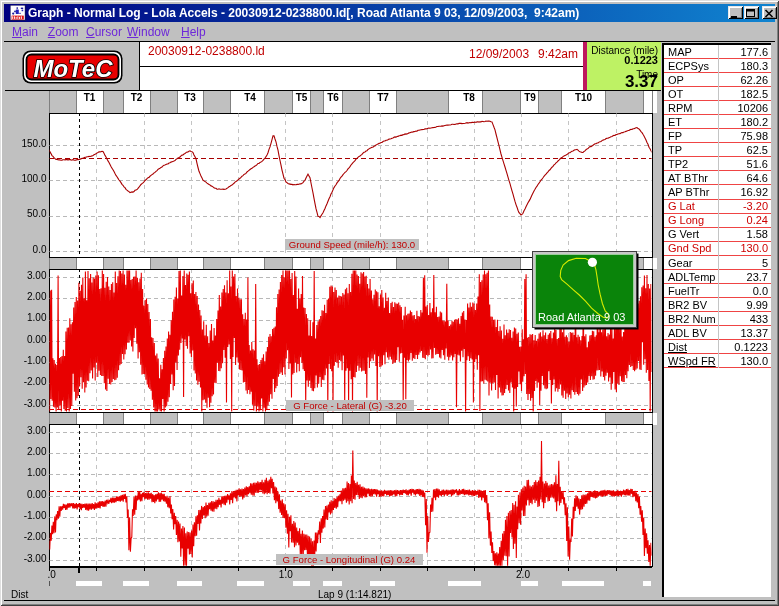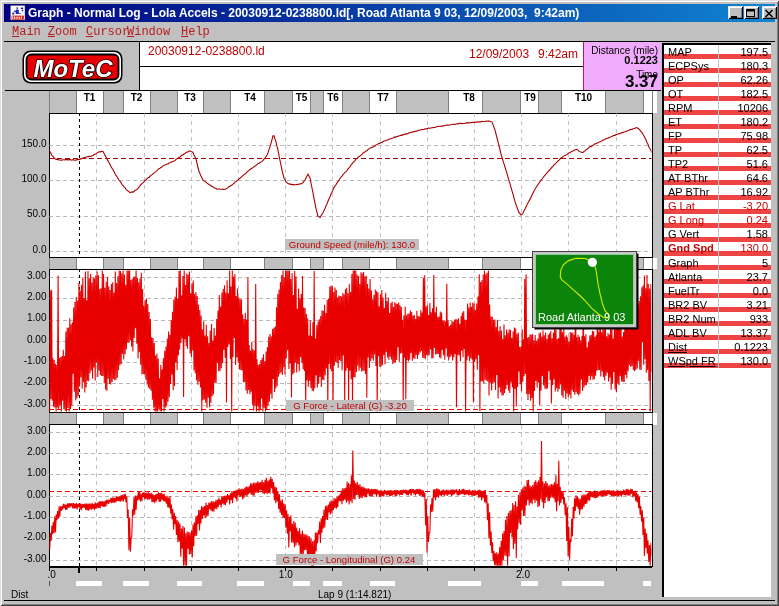--- a/index.html
+++ b/index.html
@@ -5,32 +5,32 @@
 .win { position:relative; width:779px; height:606px; background:#c0c0c0;
   box-shadow: inset 1px 1px 0 #dfdfdf, inset -1px -1px 0 #404040,
               inset 2px 2px 0 #fff, inset -2px -2px 0 #808080; overflow:hidden; }
 .titlebar { position:absolute; left:4px; top:4px; width:771px; height:18px;
   background:linear-gradient(90deg,#000080,#1084d0); }
 .title { position:absolute; left:24px; top:2px; color:#fff; font-size:12px;
   font-weight:bold; white-space:nowrap; }
 .tbtn { position:absolute; top:1.5px; width:15px; height:13px; background:#c0c0c0;
   box-shadow: inset 1px 1px 0 #e8e8e8, inset -1px -1px 0 #000, inset 2px 2px 0 #fff, inset -2px -2px 0 #808080; }
 .menubar { position:absolute; left:4px; top:22px; width:771px; height:18px; background:#c0c0c0; }
-.mi { position:absolute; top:3px; font-size:12px; color:#b91c1c;font-family:Liberation Mono, monospace; }
+.mi { position:absolute; top:3px; font-size:12px; color:#6d28d9; }
 .mi u { text-decoration:underline; }
 .blk { position:absolute; background:#000; }
 .hdrwhite { position:absolute; left:139px; top:41.5px; width:522px; height:48px;
   background:#fff; border-left:1px solid #000; }
 .redtxt { position:absolute; font-size:12px; color:#c00000; white-space:nowrap; }
 .dpanel { position:absolute; left:583px; top:41.5px; width:78px; height:48px;
-  background:#f0abfc; border-left:1px solid #be185d; font-size:10px; }
+  background:#bef264; border-left:4px solid #be185d; font-size:10px; }
 .dp { position:absolute; right:3px; text-align:right; white-space:nowrap; }
 .table { position:absolute; left:662px; top:43px; width:109px; height:554px;
   background:#fff; border-left:2px solid #000; border-top:2px solid #000; font-size:11px; }
-.trow { position:relative; height:14.05px; border-bottom:5px solid #ef4444; }
+.trow { position:relative; height:14.05px; border-bottom:1px solid #ef4444; }
 .tn { position:absolute; left:4px; top:0.8px; }
 .tv { position:absolute; right:3px; top:0.8px; }
 .colsep { position:absolute; left:54px; top:0; width:1px; height:323px; background:#c4c4c4; }
 .status { position:absolute; font-size:10px; color:#000; }
 </style></head><body>
 <div class="win">
   <div class="titlebar">
     <svg width="16" height="16" viewBox="0 0 16 16" style="position:absolute;left:6px;top:1px">
 <rect x="0" y="0" width="15.4" height="15.4" fill="#fff" stroke="#101060" stroke-width="1.2"></rect>
 <rect x="1.5" y="1.5" width="12.5" height="8.5" fill="#fff"></rect>
@@ -373,21 +373,21 @@
 <rect x="556.5" y="491" width="42.7" height="5" fill="#fff"></rect>
 <rect x="638.4" y="491" width="7.6" height="5" fill="#fff"></rect>
 <line x1="44.3" y1="491" x2="44.3" y2="496" stroke="#555" stroke-width="1"></line>
 </svg>
   <div class="status" style="left:11px;top:588.5px">Dist</div>
   <div class="status" style="left:318px;top:588.5px">Lap 9 (1:14.821)</div>
   <div class="blk" style="left:4px;top:599.5px;width:771px;height:1px"></div>
   <div class="table">
     <div class="trow">
         <span class="tn" style="color:#000;">MAP</span>
-        <span class="tv" style="color:#000">197.5</span>
+        <span class="tv" style="color:#000">177.6</span>
       </div>
 <div class="trow">
         <span class="tn" style="color:#000;">ECPSys</span>
         <span class="tv" style="color:#000">180.3</span>
       </div>
 <div class="trow">
         <span class="tn" style="color:#000;">OP</span>
         <span class="tv" style="color:#000">62.26</span>
       </div>
 <div class="trow">
@@ -428,42 +428,42 @@
       </div>
 <div class="trow">
         <span class="tn" style="color:#cc0000;">G Long</span>
         <span class="tv" style="color:#cc0000">0.24</span>
       </div>
 <div class="trow">
         <span class="tn" style="color:#000;">G Vert</span>
         <span class="tv" style="color:#000">1.58</span>
       </div>
 <div class="trow">
-        <span class="tn" style="color:#cc0000;font-weight:bold;">Gnd Spd</span>
+        <span class="tn" style="color:#cc0000;">Gnd Spd</span>
         <span class="tv" style="color:#cc0000">130.0</span>
       </div>
 <div class="trow">
-        <span class="tn" style="color:#000;">Graph</span>
+        <span class="tn" style="color:#000;">Gear</span>
         <span class="tv" style="color:#000">5</span>
       </div>
 <div class="trow">
-        <span class="tn" style="color:#000;">Atlanta</span>
+        <span class="tn" style="color:#000;">ADLTemp</span>
         <span class="tv" style="color:#000">23.7</span>
       </div>
 <div class="trow">
         <span class="tn" style="color:#000;">FuelTr</span>
         <span class="tv" style="color:#000">0.0</span>
       </div>
 <div class="trow">
         <span class="tn" style="color:#000;">BR2 BV</span>
-        <span class="tv" style="color:#000">3.21</span>
+        <span class="tv" style="color:#000">9.99</span>
       </div>
 <div class="trow">
         <span class="tn" style="color:#000;text-align:right;">BR2 Num</span>
-        <span class="tv" style="color:#000">933</span>
+        <span class="tv" style="color:#000">433</span>
       </div>
 <div class="trow">
         <span class="tn" style="color:#000;">ADL BV</span>
         <span class="tv" style="color:#000">13.37</span>
       </div>
 <div class="trow">
         <span class="tn" style="color:#000;text-decoration:underline;">Dist</span>
         <span class="tv" style="color:#000">0.1223</span>
       </div>
 <div class="trow">

